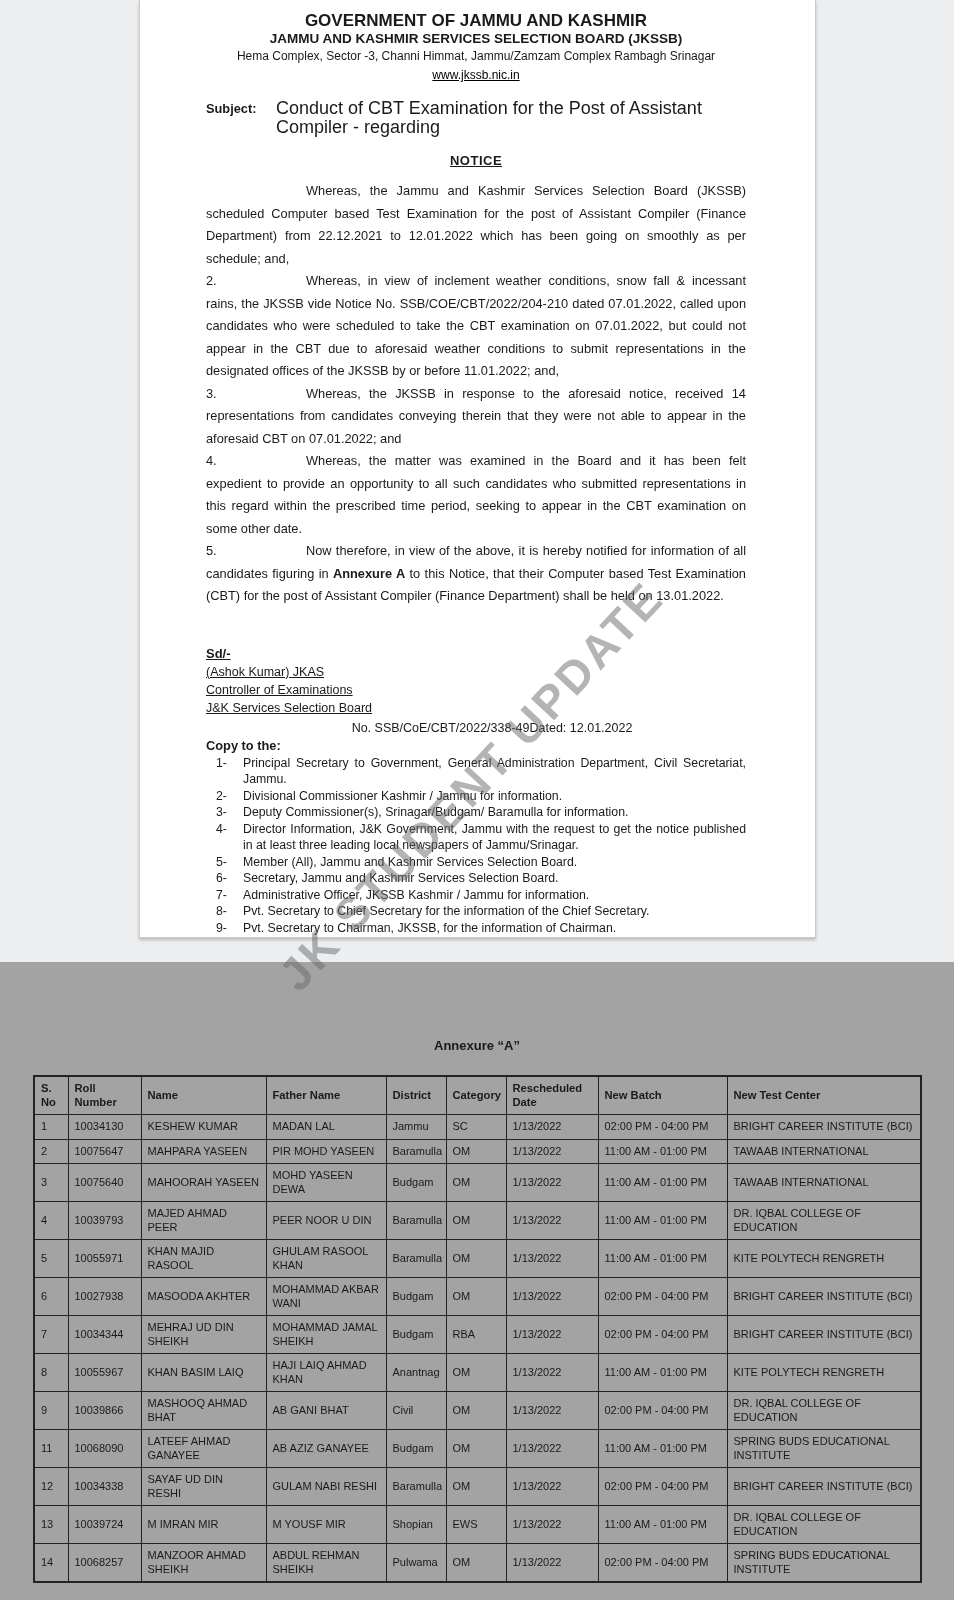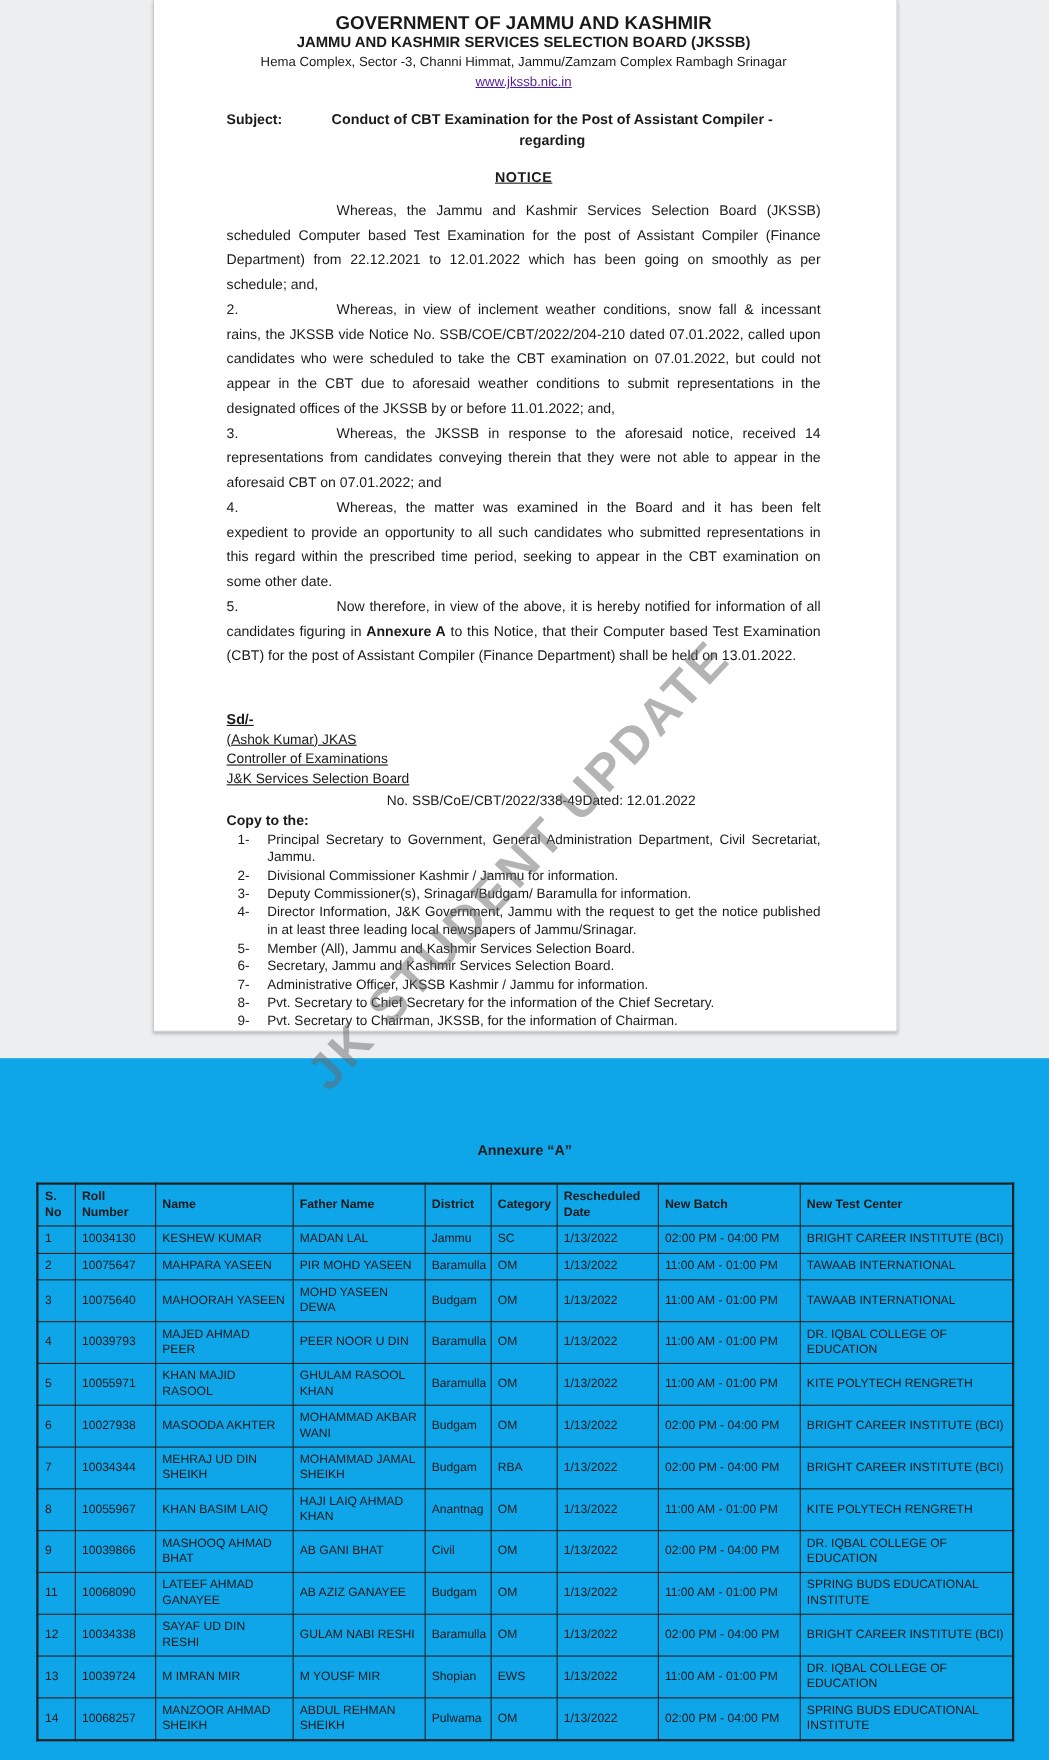--- a/index.html
+++ b/index.html
@@ -10,26 +10,26 @@
   .page1 {
     position:absolute; left:139px; top:0; width:677px; height:938px;
     background:#ffffff; border:1px solid #c8cacc; border-top:none;
     box-shadow:0 2px 3px rgba(0,0,0,0.22);
     padding:12px 69px 0 66px; overflow:hidden;
   }
   .doc-header { text-align:center; }
   .doc-title1 { font-size:17px; font-weight:bold; line-height:17px; }
   .doc-title2 { font-size:13.5px; font-weight:bold; line-height:19px; }
   .doc-address { font-size:12px; line-height:17px; }
-  .doc-link { font-size:12px; line-height:16px; color:#4c1d95; text-decoration:underline; }
+  .doc-link { font-size:12px; line-height:16px; color:#000000; text-decoration:underline; }
   .doc-header { margin-bottom:16px; }
 
   .subject-row { display:flex; margin-bottom:14px; }
   .subject-label { font-size:12.8px; font-weight:bold; width:70px; flex:none; line-height:19px; }
-  .subject-text { font-size:13px; font-weight:bold; line-height:19px; width:452px;text-align:center; }
+  .subject-text { font-size:18px; font-weight:normal; line-height:19px; width:452px; }
 
   .notice-heading { text-align:center; font-size:13px; font-weight:bold;
     text-decoration:underline; letter-spacing:0.5px; line-height:19px; margin-bottom:10px; }
 
   .para { font-size:12.8px; line-height:22.5px; text-align:justify; }
   .para-num { display:inline-block; width:100px; }
 
   .sig1 { margin-top:36px;text-decoration:underline; }
   .sig-sd { font-size:13px; font-weight:bold; line-height:19px; padding-right:18px; }
   .sig-line { font-size:12.5px; line-height:18px; }
@@ -46,21 +46,21 @@
 
   
   .watermark {
     position:absolute; left:471px; top:786px;
     transform:translate(-50%,-50%) rotate(-47deg);
     font-size:46px; font-weight:bold; letter-spacing:3px; white-space:nowrap;
     color:rgba(105,105,105,0.5); z-index:5; pointer-events:none;
   }
 
   
-  .sheet2 { position:absolute; left:0; top:962px; width:954px; height:638px; background:#0ea5e9; }
+  .sheet2 { position:absolute; left:0; top:962px; width:954px; height:638px; background:#a3a3a3; }
   .annexure-title { text-align:center; font-size:13px; font-weight:bold; margin-top:76px; margin-bottom:22px; }
 
   .annexure-table { border-collapse:collapse; margin-left:33px; width:887px;
     border:2px solid #222; table-layout:fixed; }
   .annexure-table th, .annexure-table td {
     border:1px solid #222; font-size:11px; padding:5px 6px; text-align:left;
     vertical-align:middle; line-height:13.5px; overflow:hidden;
   }
   .annexure-table th { font-weight:bold; font-size:11.2px; }
   .col-sno{width:34px;} .col-roll{width:73px;} .col-name{width:125px;}

